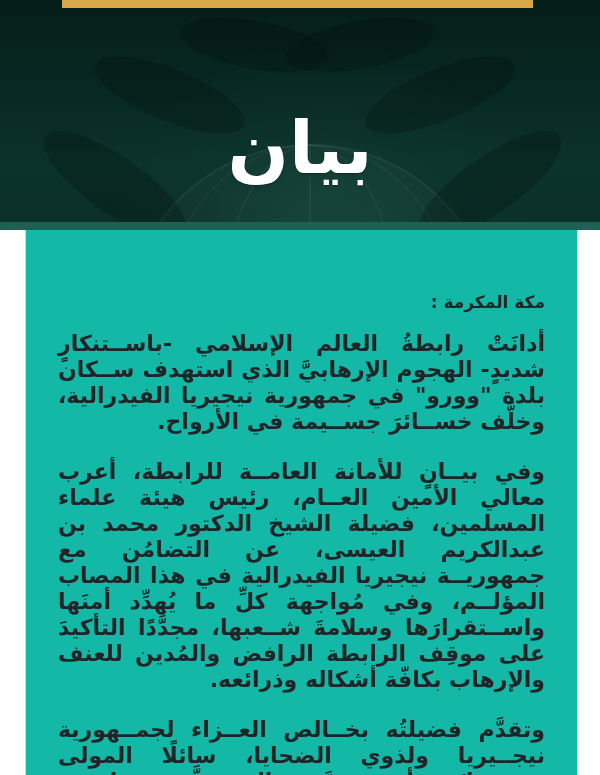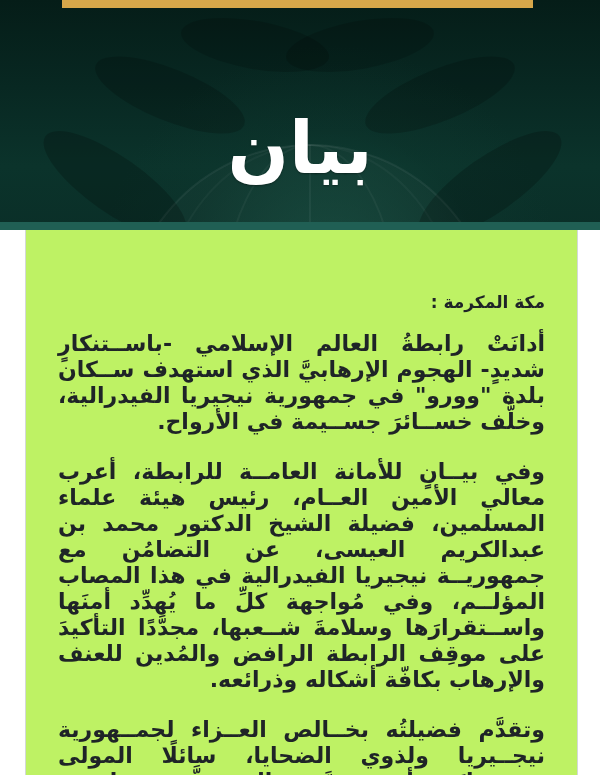--- a/index.html
+++ b/index.html
@@ -50,21 +50,21 @@
     background: #205F54;
   }
 
   
   .card {
     position: absolute;
     top: 230px;
     left: 25px;
     width: 553px;
     height: 545px;
-    background: #bef264;
+    background: #14b8a6;
     border-left: 1px solid #d3d8d7;
     border-right: 1px solid #d3d8d7;
     padding: 62px 32px 0 32px;
     direction: rtl;
   }
   .location-heading {
     font-size: 17px;
     font-weight: 700;
     color: #1f2427;
     text-align: right;

